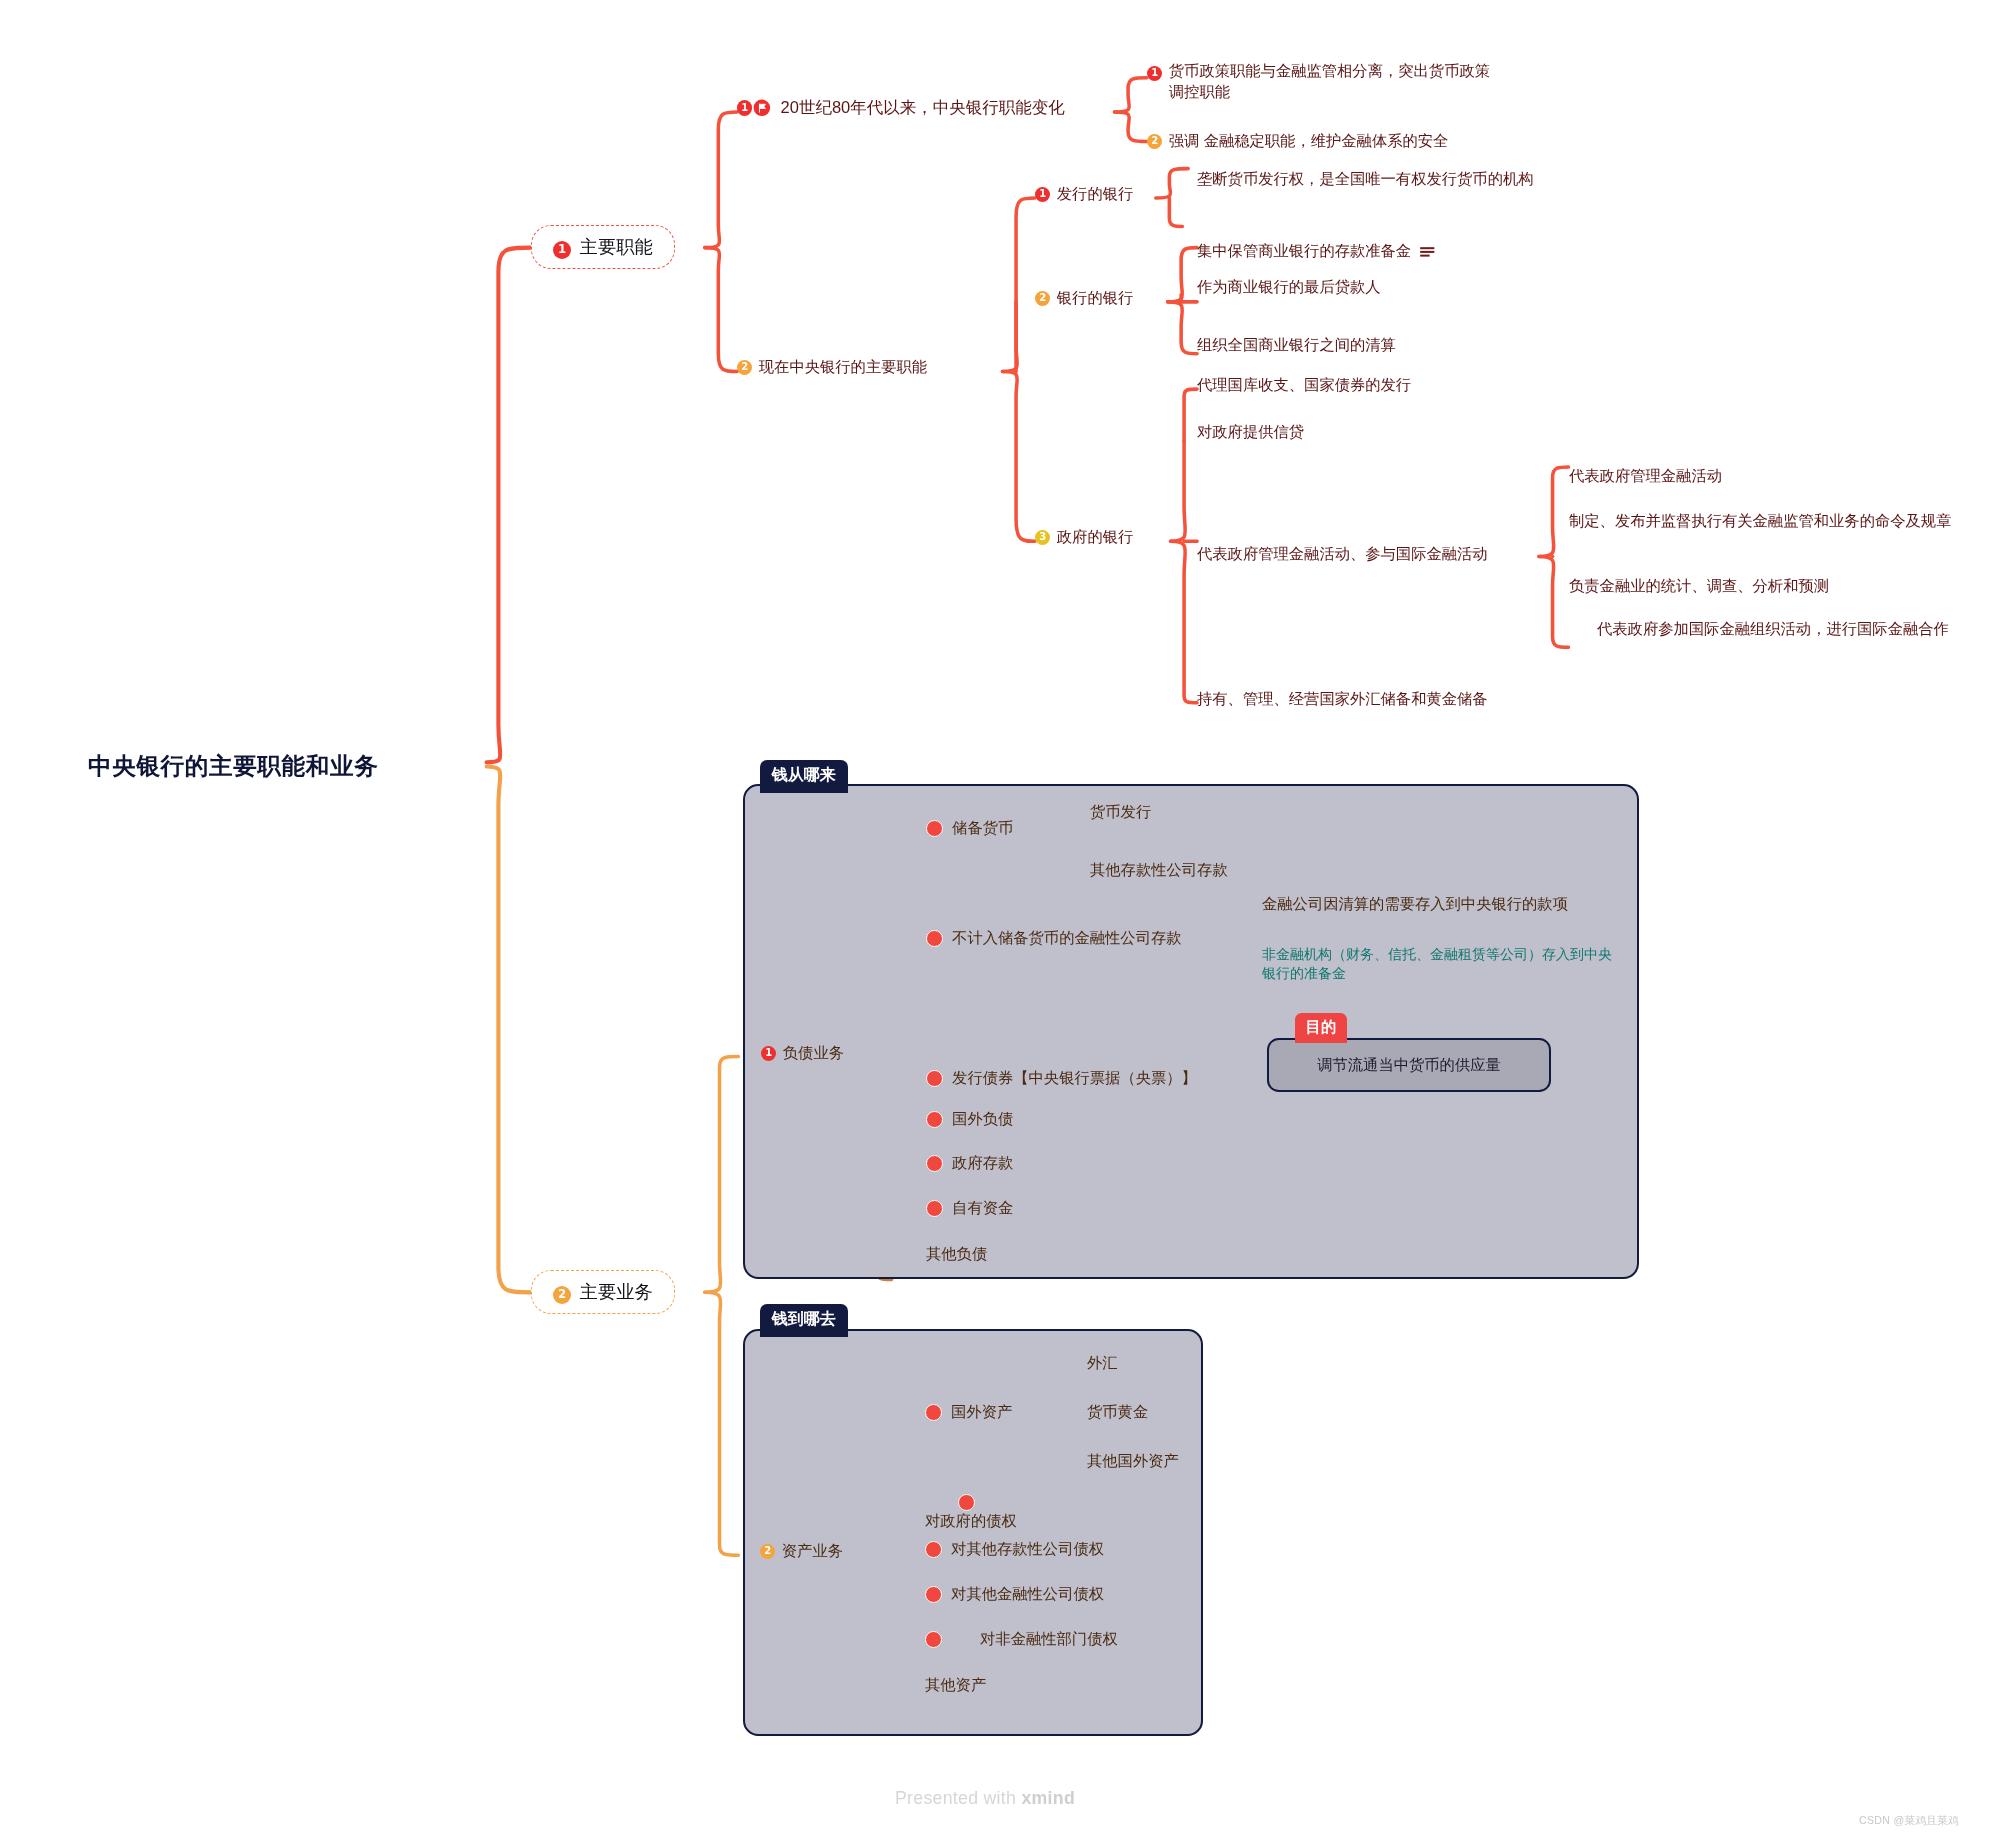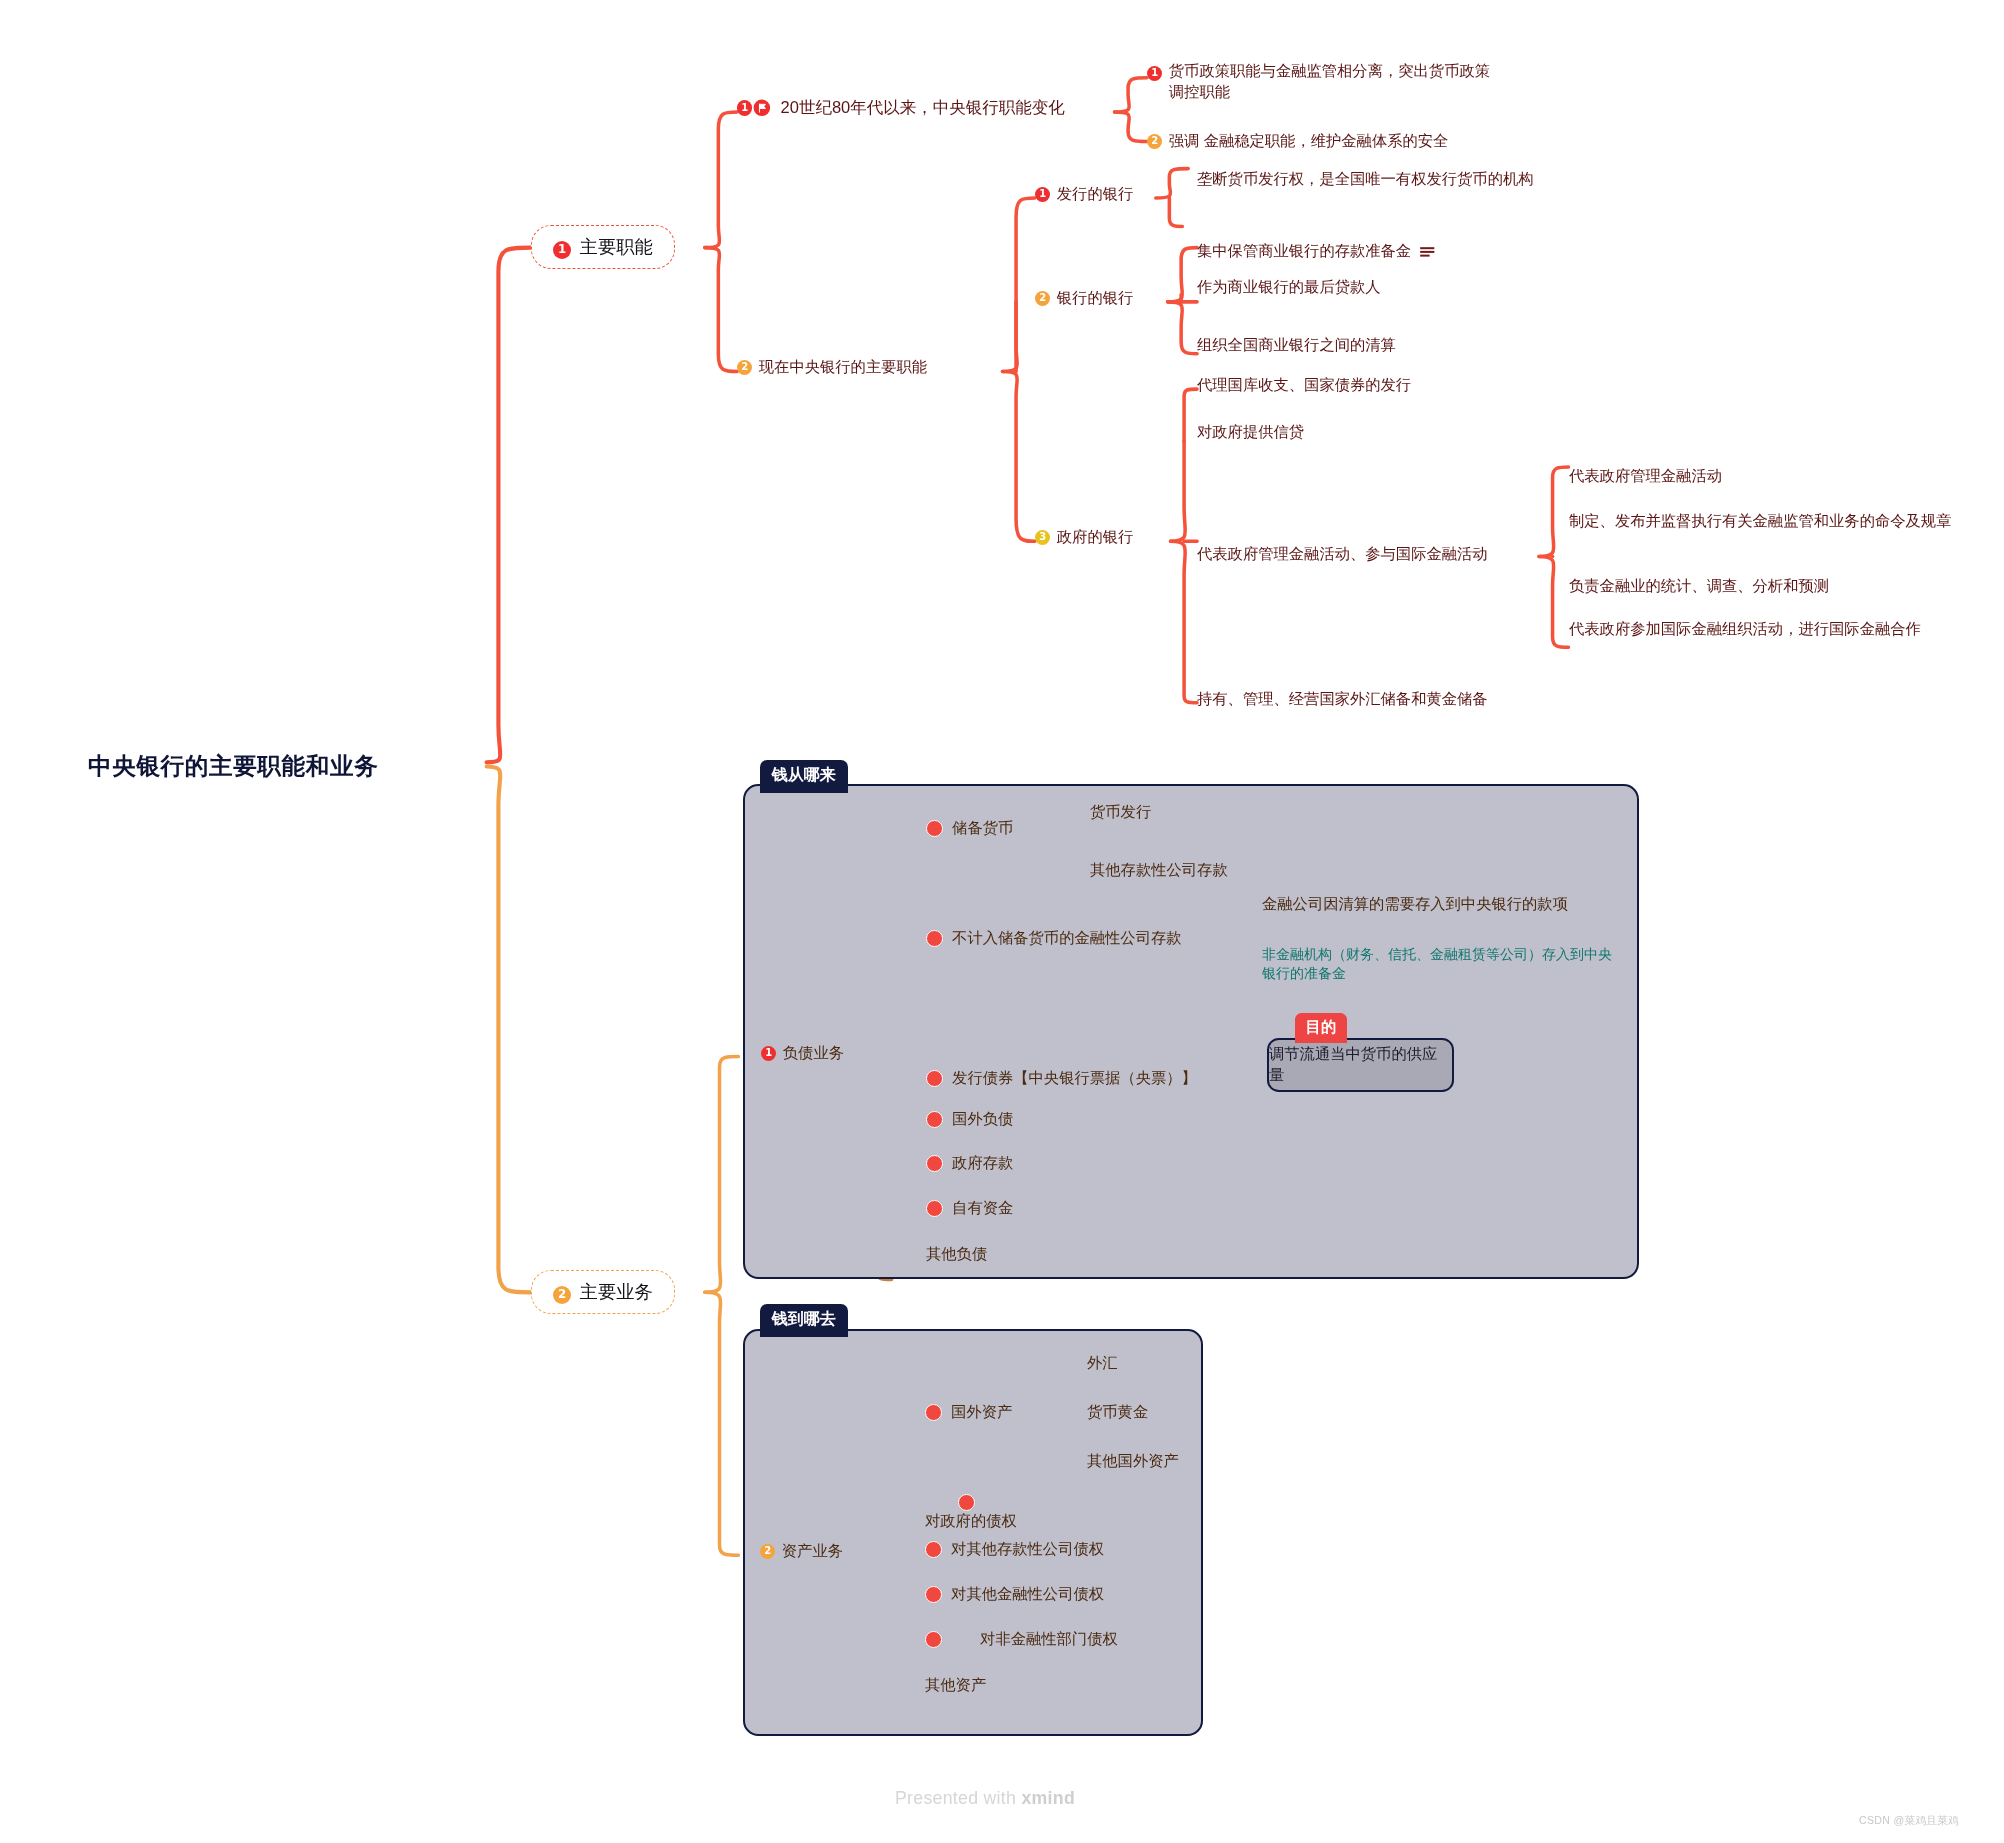--- a/index.html
+++ b/index.html
@@ -260,21 +260,21 @@
   <div class="node" style="left:1569px;top:466px;">
     <span class="t-dark">代表政府管理金融活动</span>
   </div>
   <div class="node" style="left:1569px;top:511px;width:413px;align-items:flex-start;">
     <span class="t-dark-l" style="width:407px;">制定、发布并监督执行有关金融监管和业务的命令及规章</span>
   </div>
   <div class="node" style="left:1569px;top:576px;">
     <span class="t-dark">负责金融业的统计、调查、分析和预测</span>
   </div>
   <div class="node" style="left:1569px;top:619px;width:413px;align-items:flex-start;">
-    <span class="t-dark-l" style="width:407px;">代表政府参加国际金融组织活动，进行国际金融合作</span>
+    <span class="t-dark-l" style="width:407px;margin-left:28px;">代表政府参加国际金融组织活动，进行国际金融合作</span>
   </div>
 
   <div class="node" style="left:531px;top:1270px;">
     <div class="mainbranch orange">
       <span class="badge orange">2</span><span class="txt">主要业务</span>
     </div>
   </div>
 
   <div class="boundary-title" style="left:760px;top:760px;">钱从哪来</div>
   <div class="boundary" style="left:743px;top:784px;width:896px;height:495px;"></div>
@@ -305,21 +305,21 @@
   <div class="node" style="left:1262px;top:945px;width:366px;align-items:flex-start;">
     <span class="t-brown-l" style="width:360px;">非金融机构（财务、信托、金融租赁等公司）存入到中央银行的准备金</span>
   </div>
 
   <div class="node" style="left:926px;top:1068px;">
     <span class="dot"></span>
     <span class="t-brown">发行债券【中央银行票据（央票）】</span>
   </div>
 
   <div class="summary-title" style="left:1295px;top:1013px;">目的</div>
-  <div class="summary-box" style="left:1267px;top:1038px;width:187px;height:54px;">
+  <div class="summary-box" style="left:1267px;top:1038px;width:284px;height:54px;">
     <span>调节流通当中货币的供应量</span>
   </div>
 
   <div class="node" style="left:926px;top:1109px;">
     <span class="dot"></span>
     <span class="t-brown">国外负债</span>
   </div>
   <div class="node" style="left:926px;top:1153px;">
     <span class="dot"></span>
     <span class="t-brown">政府存款</span>

